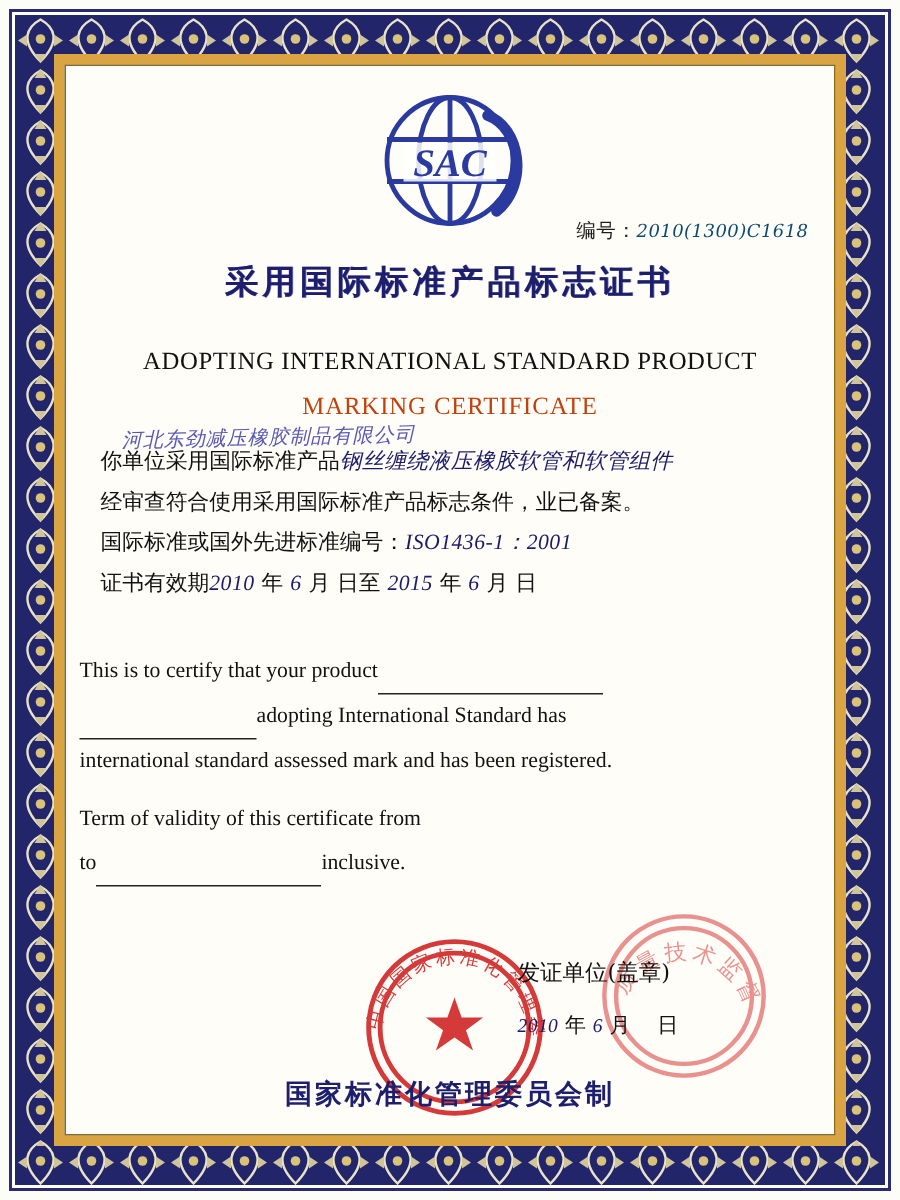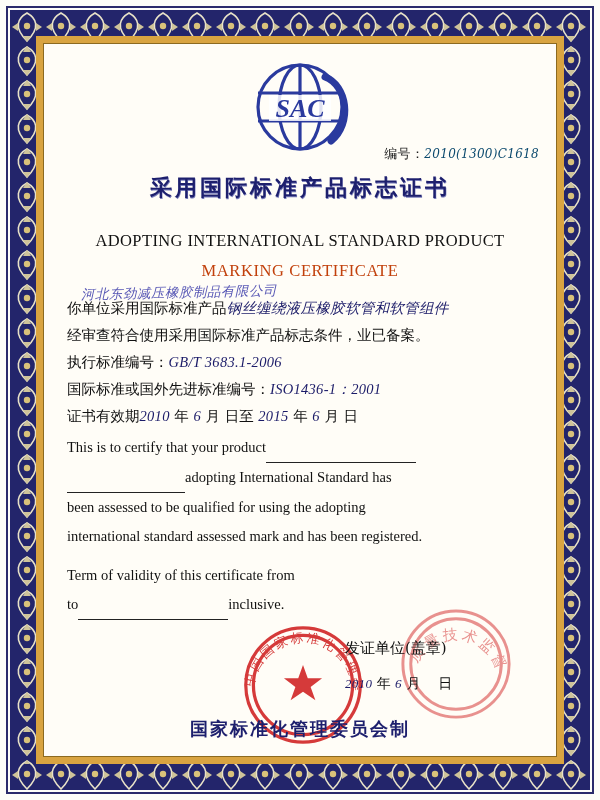--- a/index.html
+++ b/index.html
@@ -161,21 +161,21 @@
     font-style: italic;
     letter-spacing: 0.5px;
     transform: rotate(-1.2deg);
     opacity: 0.92;
     white-space: nowrap;
   }
 
   
   .body-en {
     position: absolute;
-    left: 22px;
+    left: 8px;
     right: 18px;
     top: 388px;
     font-size: 14.5px;
     color: #111;
     line-height: 29px;
     font-family: "Liberation Serif", serif;
   }
   .body-en .indent { text-indent: 24px; }
   .u { display: inline-block; border-bottom: 1px solid #222; }
 
@@ -288,23 +288,20 @@
 
       <div class="line">
         <span class="company-stamp">河北东劲减压橡胶制品有限公司</span>
         <span>你单位采用国际标准产品</span><span class="hand">钢丝缠绕液压橡胶软管和软管组件</span>
       </div>
 
       <div class="line">
         <span>经审查符合使用采用国际标准产品标志条件，业已备案。</span>
       </div>
 
-      <div class="line">
-        <span>执行标准编号：</span><span class="hand">GB/T 3683.1-2006</span>
-      </div>
 
       <div class="line">
         <span>国际标准或国外先进标准编号：</span><span class="hand">ISO1436-1：2001</span>
       </div>
 
       <div class="line">
         <span>证书有效期</span><span class="hand">2010</span>
         <span>年</span>
         <span class="hand">6</span>
         <span>月</span>
@@ -316,23 +313,20 @@
         <span>日</span>
       </div>
     </div>
 
     <div class="body-en">
       <div>
         <span class="indent">This is to certify that your product</span><span class="u" style="width:150px;">&nbsp;</span>
       </div>
       <div>
         <span class="u" style="width:118px;">&nbsp;</span><span>adopting International Standard has</span>
-      </div>
-      <div>
-        <span>been assessed to be qualified for using the adopting</span>
       </div>
       <div>
         <span>international standard assessed mark and has been registered.</span>
       </div>
       <div style="height:10px;"></div>
       <div>
         <span class="indent">Term of validity of this certificate from</span>
       </div>
       <div>
         <span>to</span><span class="u" style="width:150px;">&nbsp;</span><span>inclusive.</span>

